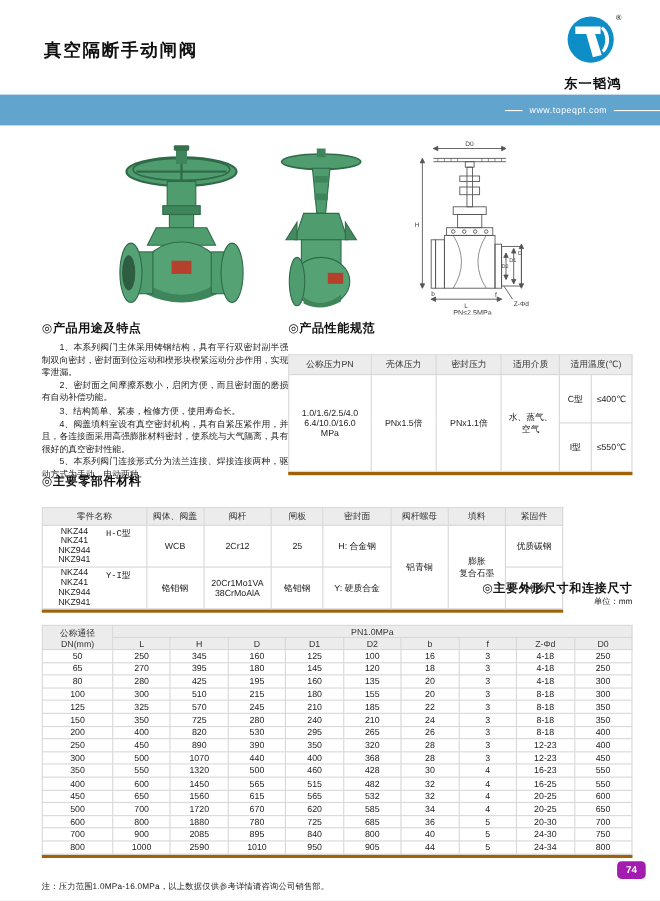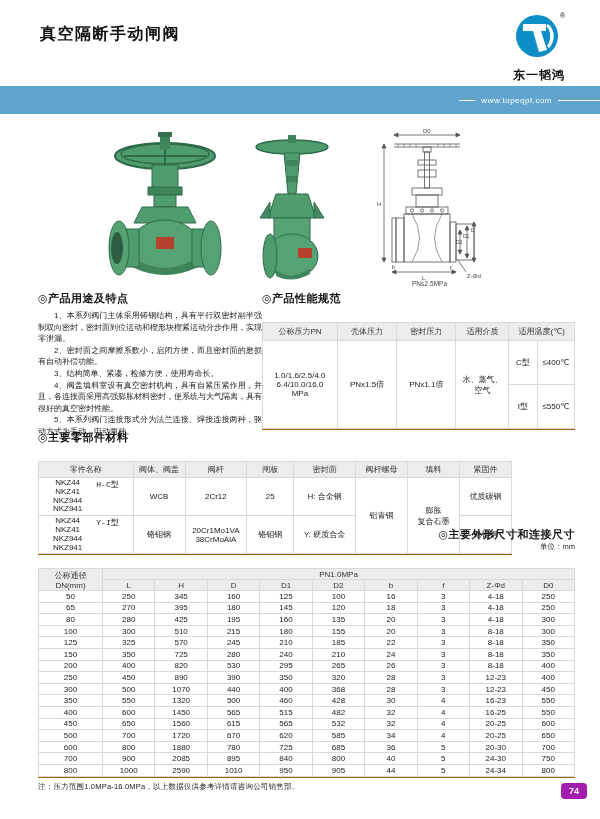--- a/index.html
+++ b/index.html
@@ -3,37 +3,37 @@
 <meta charset="utf-8">
 <style>
   * { margin:0; padding:0; box-sizing:border-box; }
   html,body { background:#9a9a9a; }
   .page {
     width:600px; height:819px; position:relative; margin:0 auto;
     background:#ffffff; overflow:hidden;
     font-family:"Liberation Sans","DejaVu Sans",sans-serif; color:#1c1c1c;
   }
   
-  .page-title { position:absolute; left:40px; top:24px; font-size:16px; font-weight:bold; letter-spacing:1.5px; color:#111; }
+  .page-title { position:absolute; left:40px; top:36px; font-size:16px; font-weight:bold; letter-spacing:1.5px; color:#111; }
   .logo { position:absolute; right:22px; top:10px; width:78px; text-align:center; }
   .logo-name { font-size:12px; font-weight:bold; color:#111; margin-top:1px; letter-spacing:1px; }
   .band { position:absolute; left:0; top:86px; width:600px; height:28px; background:#61a4ce; }
   .band-site { position:absolute; right:0; top:0; height:28px; display:flex; align-items:center; color:#fff; font-size:8px; letter-spacing:0.5px; }
   .band-site::before { content:""; display:block; width:16px; height:1px; background:#fff; margin-right:6px; }
   .band-site::after  { content:""; display:block; width:42px; height:1px; background:#fff; margin-left:6px; }
   
   .img-abs { position:absolute; }
   
   .row-sections { position:absolute; top:291px; left:38px; width:537px; display:flex; gap:0; }
   .features-col { width:224px; flex:none; }
   .perf-col { flex:1; }
   .sec-title { font-size:11px; font-weight:bold; color:#111; letter-spacing:0.5px; margin-bottom:4px; }
   .features-body p { font-size:8px; line-height:1.45; text-indent:2em; text-align:justify; color:#222; }
   
-  .tbl-wrap { border-bottom:1px solid #a16207;margin-top:16px; }
+  .tbl-wrap { border-bottom:3px solid #a16207;margin-top:16px; }
   table { width:100%; border-collapse:collapse; table-layout:fixed; }
   th,td { border:1px solid #d8d8d8; font-size:8px; font-weight:normal; text-align:center; vertical-align:middle; padding:1px 2px; color:#222; }
   thead th { background:#ececec; color:#333; }
   .pre { white-space:pre-line; }
   
   .perf-table td { height:44px; }
   .perf-table thead th { height:18px; }
   
   .mat-table td { height:34px; }
   .mat-table thead th { height:16px; }
@@ -41,21 +41,21 @@
   .models { white-space:pre-line; font-size:8px; line-height:1.1; text-align:center; }
   .mtype { font-size:8px;font-family:Liberation Mono, monospace; }
   
   .materials-sec { position:absolute; top:430px; left:38px; width:474px; }
   .dims-sec { position:absolute; top:527px; left:38px; width:537px; }
   .dims-head { display:flex; justify-content:space-between; align-items:flex-end; margin-bottom:3px;flex-direction:column; }
   .unit-label { font-size:7.5px; color:#222; }
   .dims-table th,.dims-table td { padding:0 2px; height:11.6px; font-size:8px; }
   .dims-table thead th { height:11px; }
   .dims-table col.c1 { width:64px; }
-  .note { font-size:7.5px; color:#222; margin-top:4px; letter-spacing:0.2px; }
+  .note { font-size:7.5px; color:#222; margin-top:21px; letter-spacing:0.2px; }
   
   .page-badge { position:absolute; right:13px; bottom:20px; background:#a21caf; color:#fff; font-size:9px; font-weight:bold; line-height:1; padding:3.5px 8px; border-radius:4px; }
   svg text { font-family:"Liberation Sans","DejaVu Sans",sans-serif; }
 </style>
 </head>
 <body>
 
 <div class="page">
 
   <div class="page-title">真空隔断手动闸阀</div>

